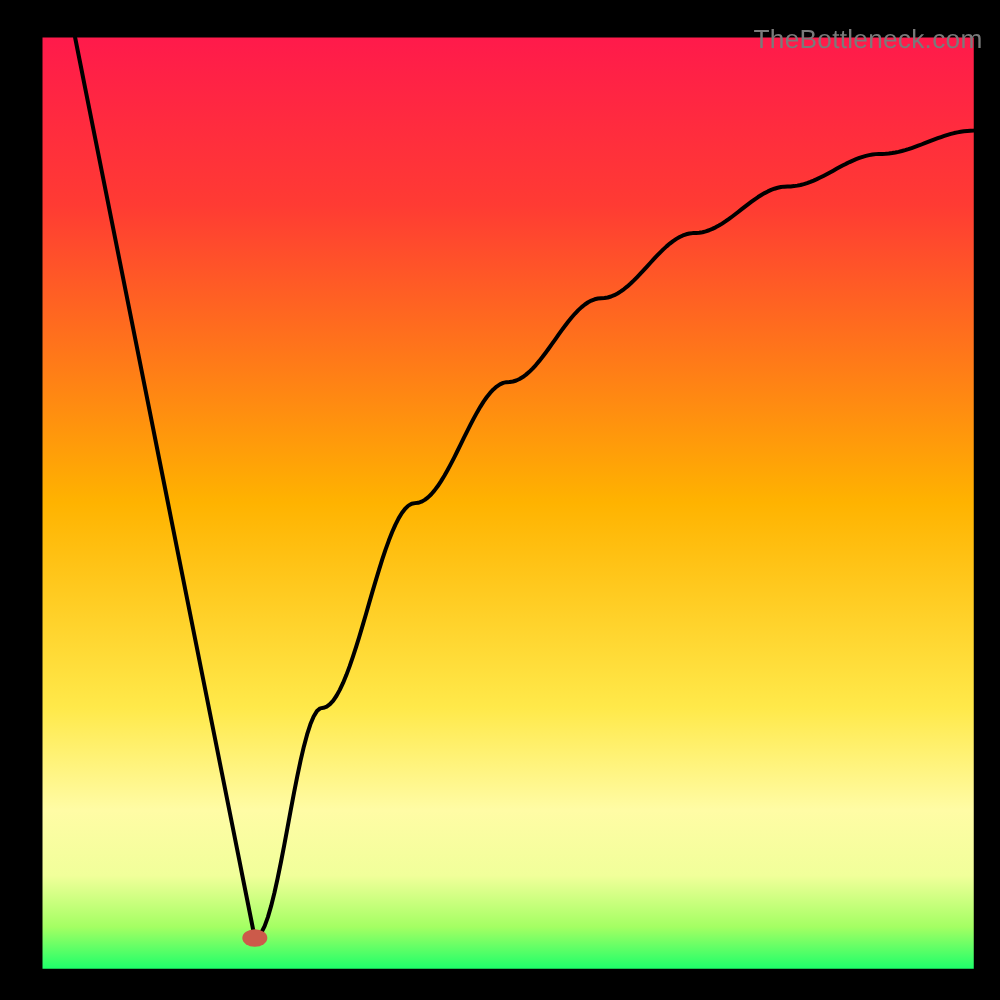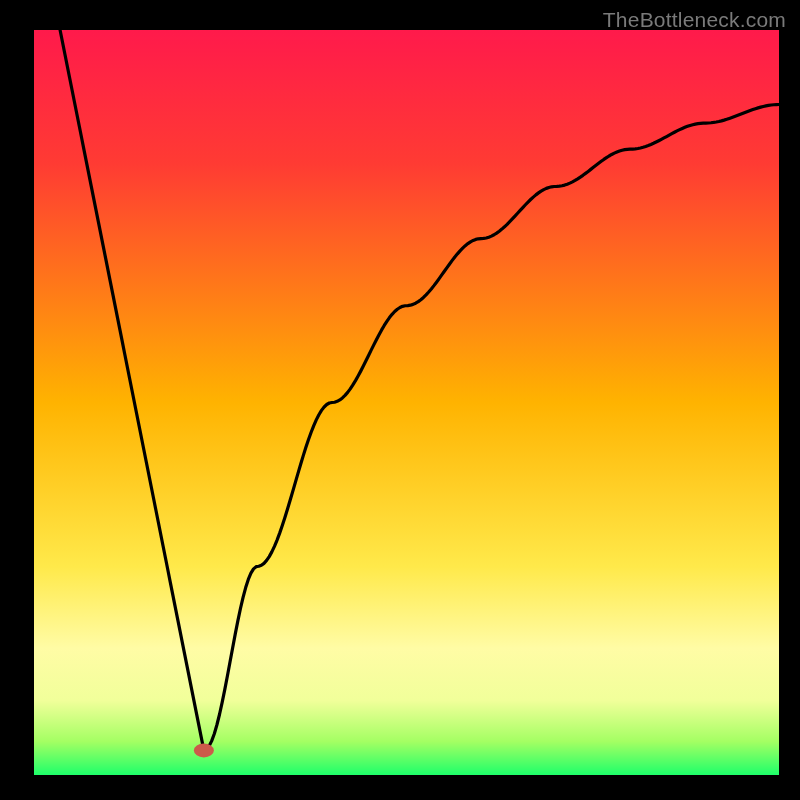--- a/index.html
+++ b/index.html
@@ -12,21 +12,21 @@
     font-family: Arial, Helvetica, sans-serif;
   }
   .frame {
     position: relative;
     width: 800px;
     height: 800px;
     background: #000;
   }
   .watermark {
     position: absolute;
-    top: 8px;
+    top: 20px;
     right: 14px;
     color: #7a7a7a;
     font-size: 21px;
     font-weight: 500;
     letter-spacing: 0.2px;
     z-index: 5;
   }
   svg {
     position: absolute;
     top: 0;

